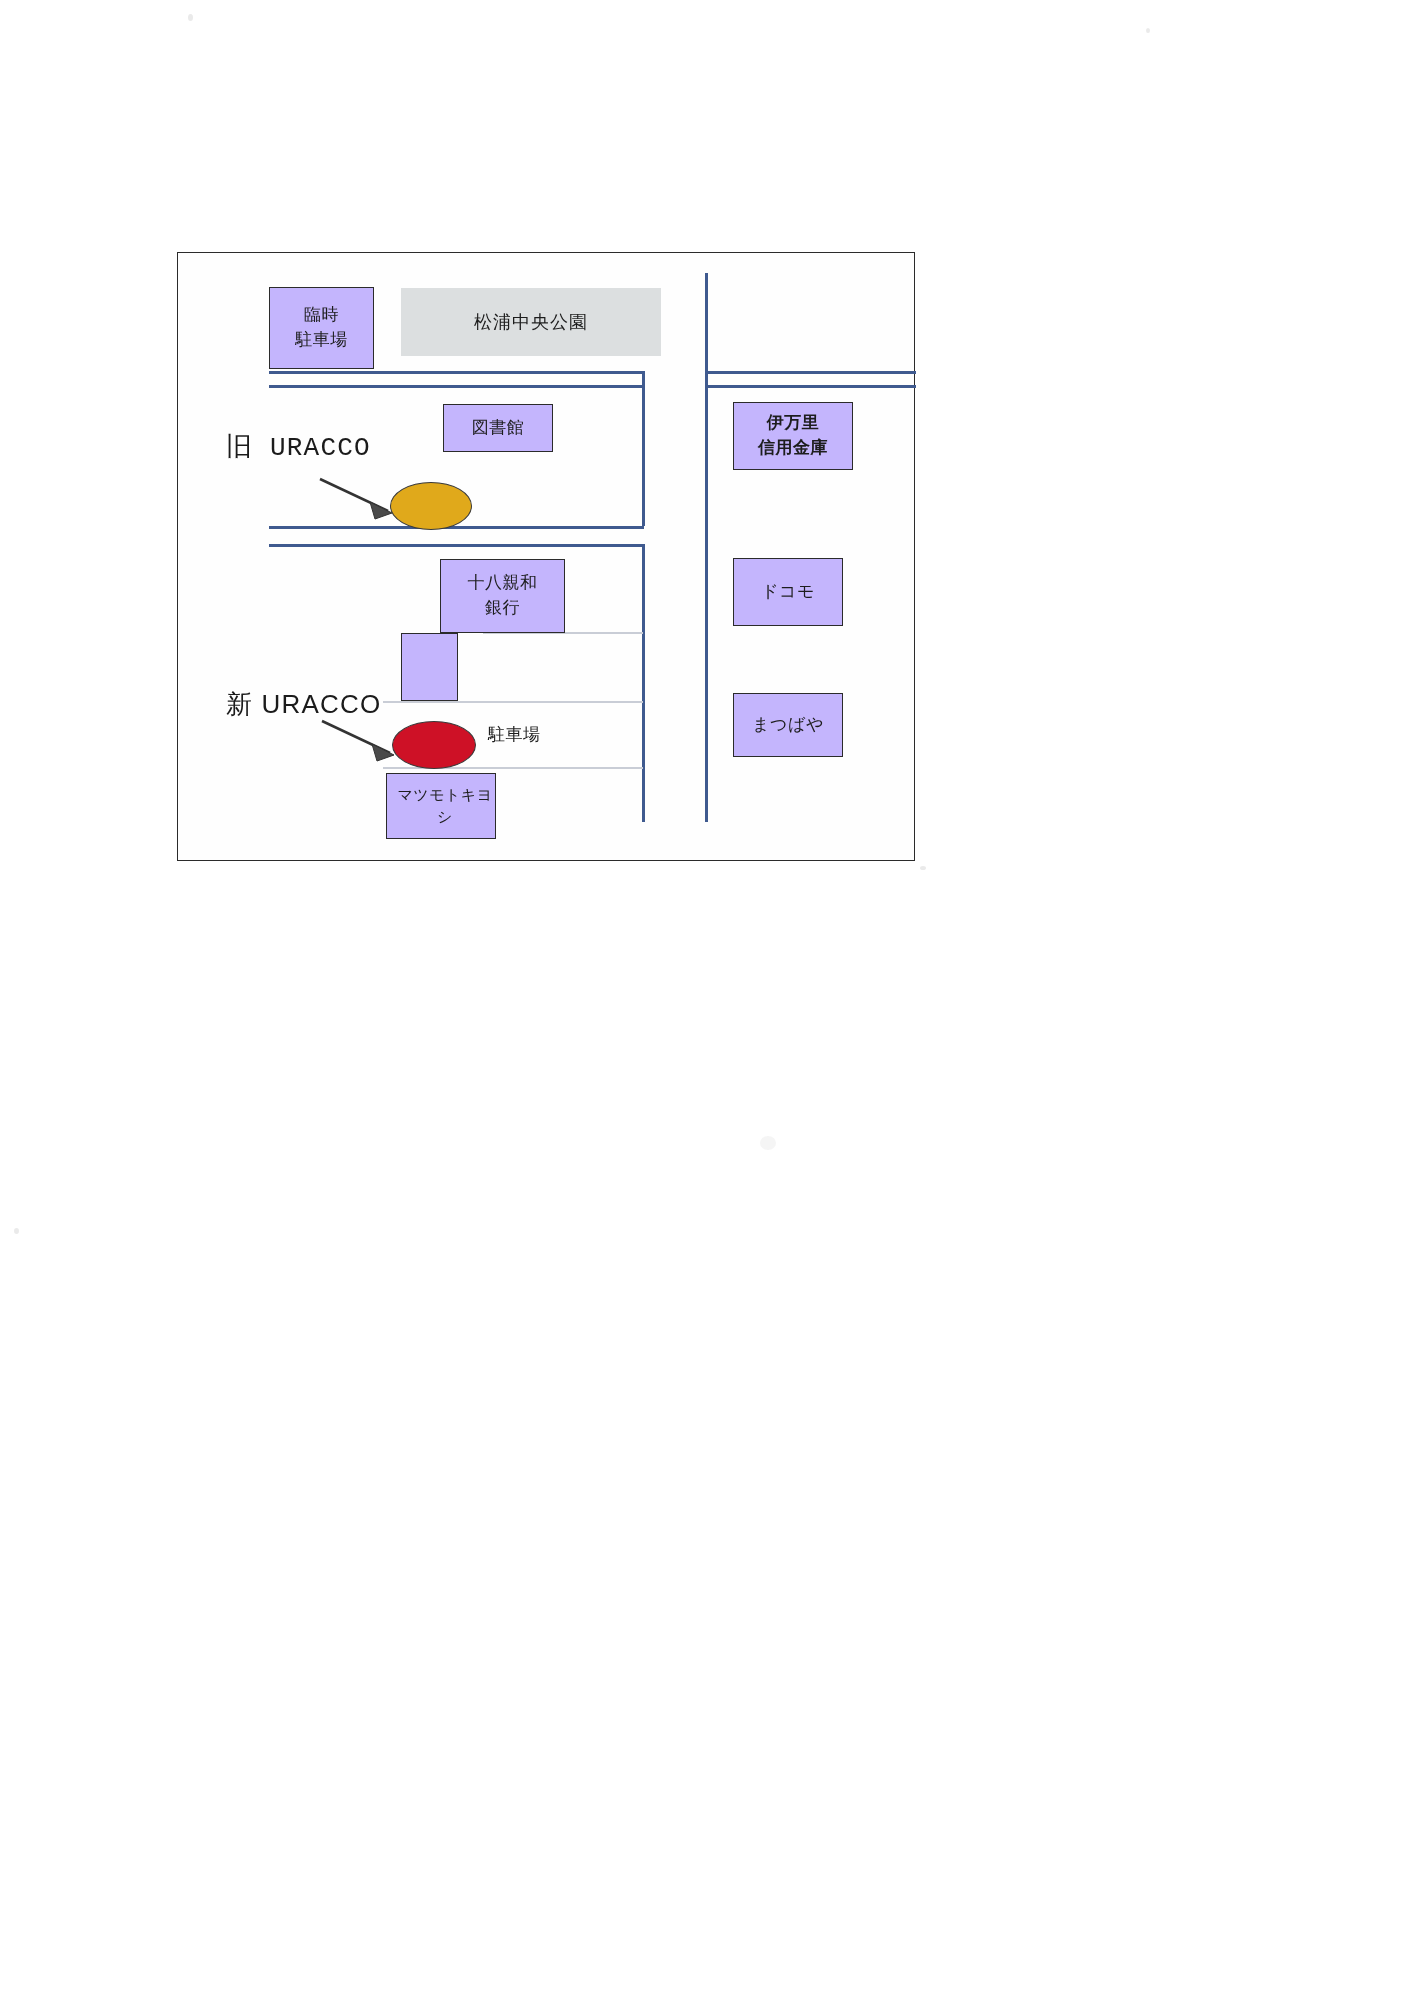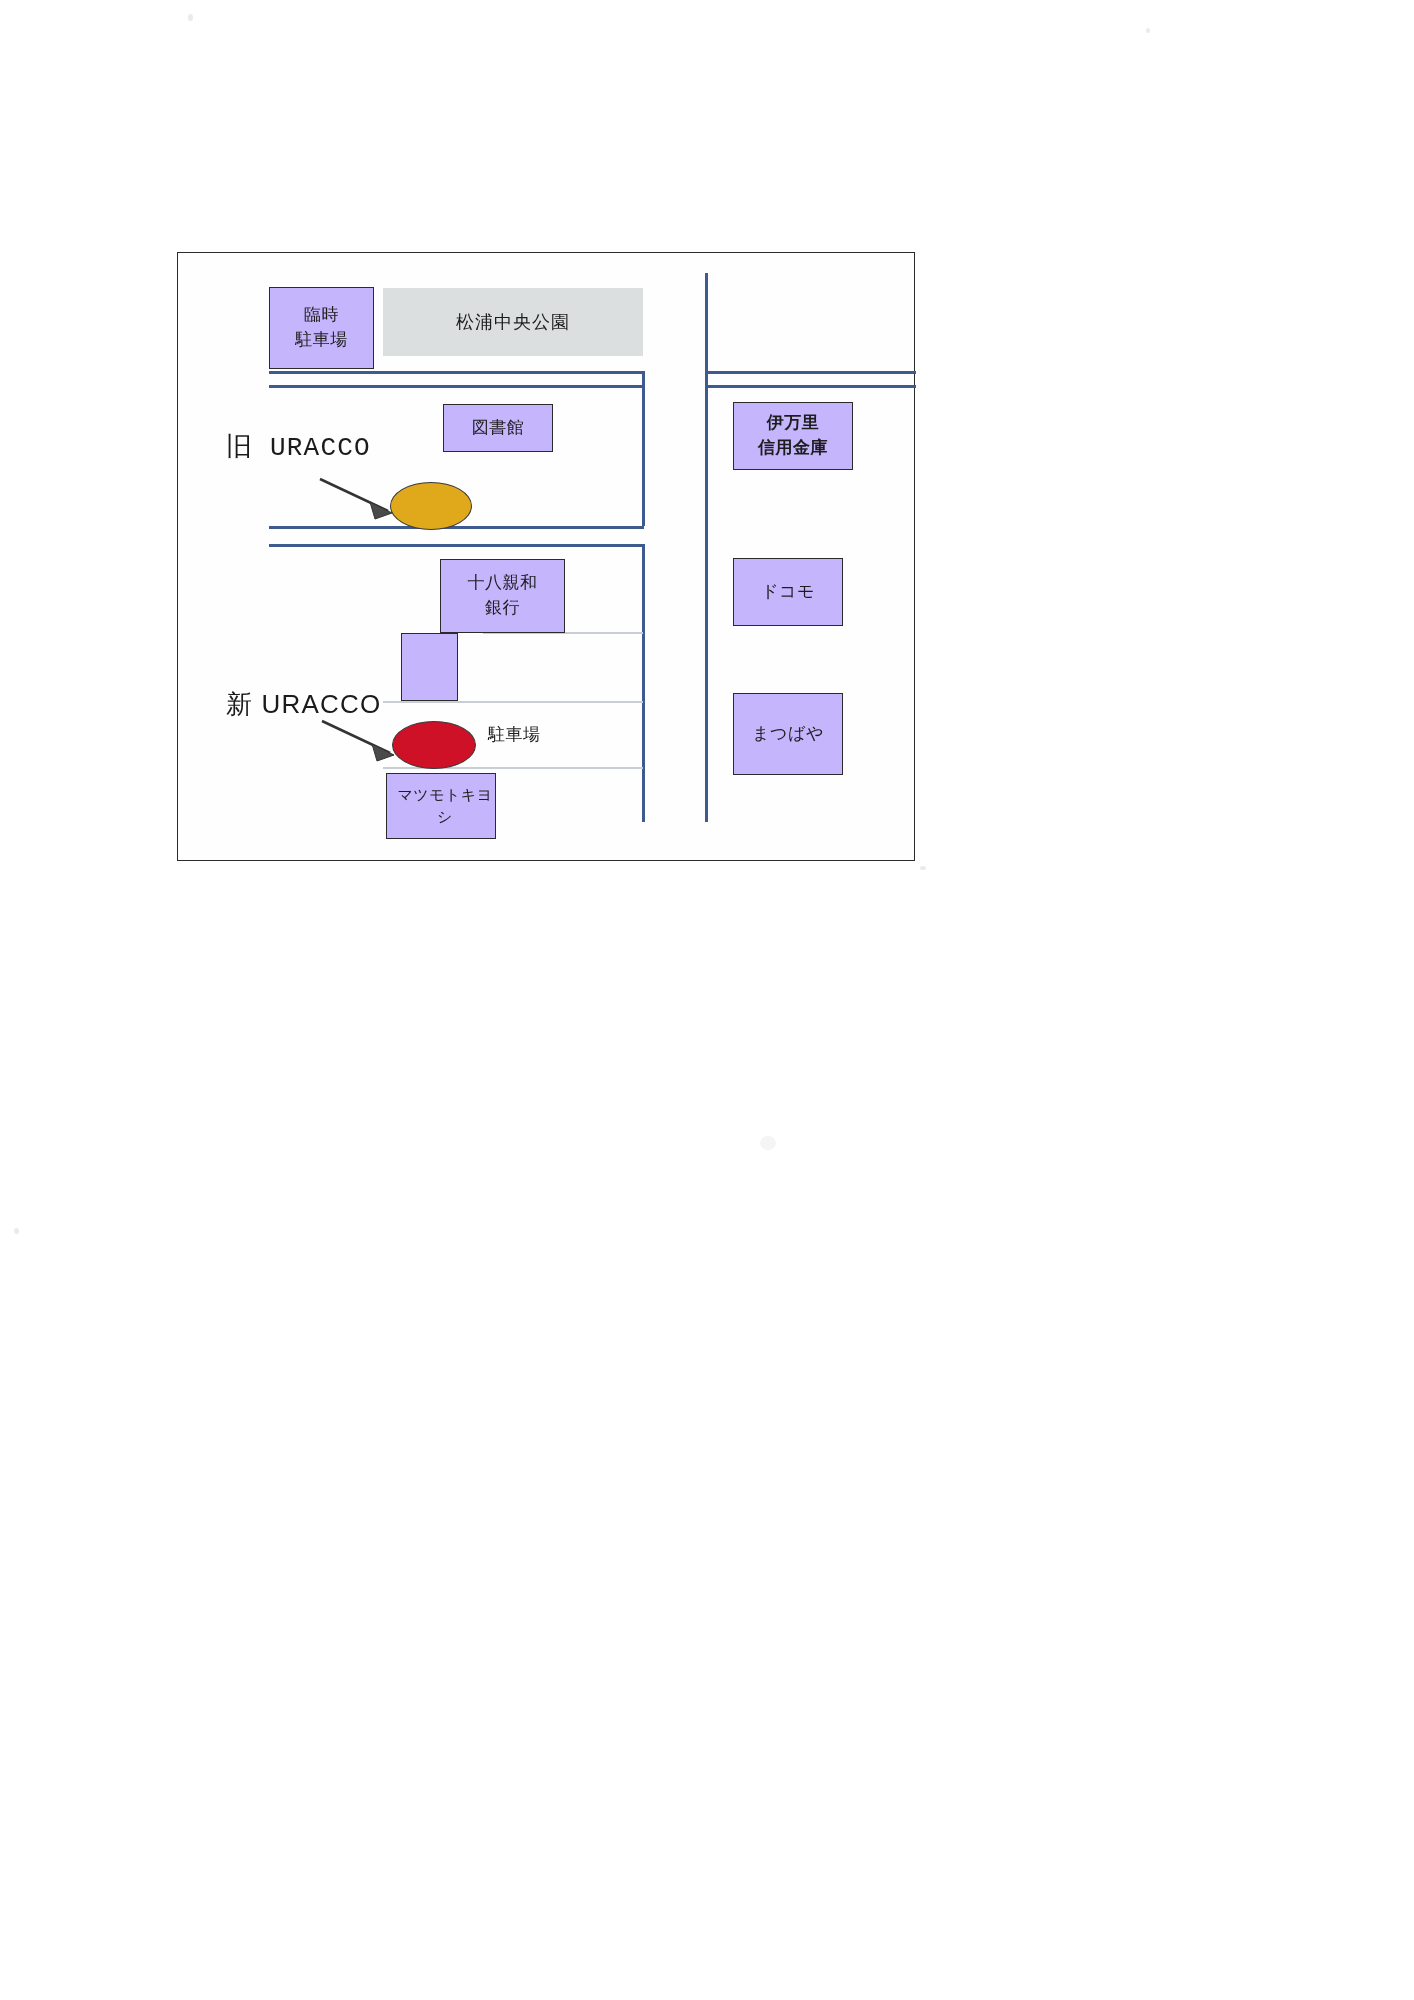--- a/index.html
+++ b/index.html
@@ -132,21 +132,21 @@
   <div class="road-v" style="left:464px;top:118px;height:155px;"></div>
   <div class="road-v" style="left:464px;top:291px;height:278px;"></div>
 
   <div class="road-v" style="left:527px;top:20px;height:112px;"></div>
   <div class="road-v" style="left:527px;top:132px;height:437px;"></div>
 
   <div class="road-faint-h" style="left:305px;top:379px;width:160px;"></div>
   <div class="road-faint-h" style="left:205px;top:448px;width:260px;"></div>
   <div class="road-faint-h" style="left:205px;top:514px;width:260px;"></div>
 
-  <div class="park" style="left:205px;top:35px;width:260px;height:68px;">
+  <div class="park" style="left:223px;top:35px;width:260px;height:68px;">
     <span>松浦中央公園</span>
   </div>
 
   <div class="place" style="left:91px;top:34px;width:105px;height:82px;">
     <span>臨時
 駐車場</span>
   </div>
 
   <div class="place" style="left:265px;top:151px;width:110px;height:48px;">
     <span>図書館</span>
@@ -159,21 +159,21 @@
 
   <div class="place" style="left:262px;top:306px;width:125px;height:74px;">
     <span>十八親和
 銀行</span>
   </div>
 
   <div class="place" style="left:555px;top:305px;width:110px;height:68px;">
     <span>ドコモ</span>
   </div>
 
-  <div class="place" style="left:555px;top:440px;width:110px;height:82px;">
+  <div class="place" style="left:555px;top:440px;width:110px;height:64px;">
     <span>まつばや</span>
   </div>
 
   <div class="place" style="left:208px;top:520px;width:110px;height:66px;font-size:15px;padding-left:8px;">
     <span>マツモトキヨシ</span>
   </div>
 
   <div class="place" style="left:223px;top:380px;width:57px;height:68px;">
     <span></span>
   </div>

